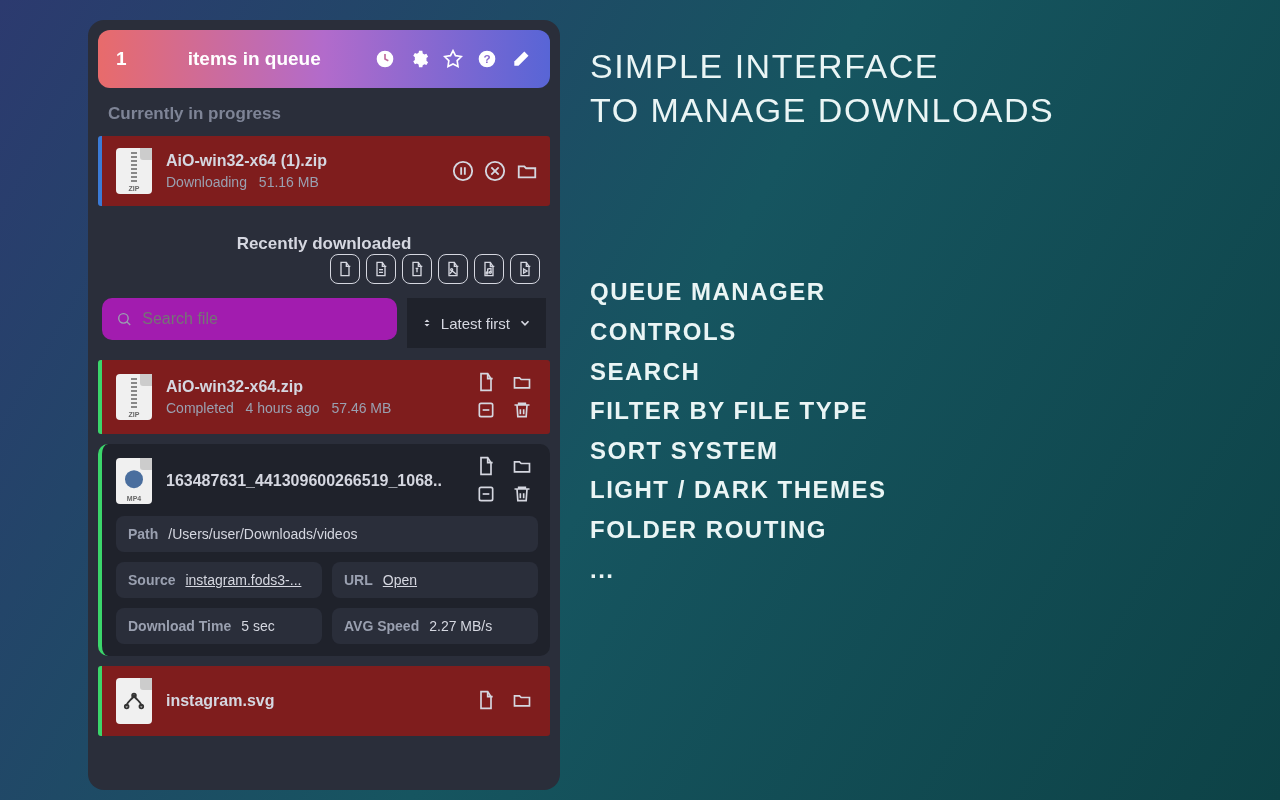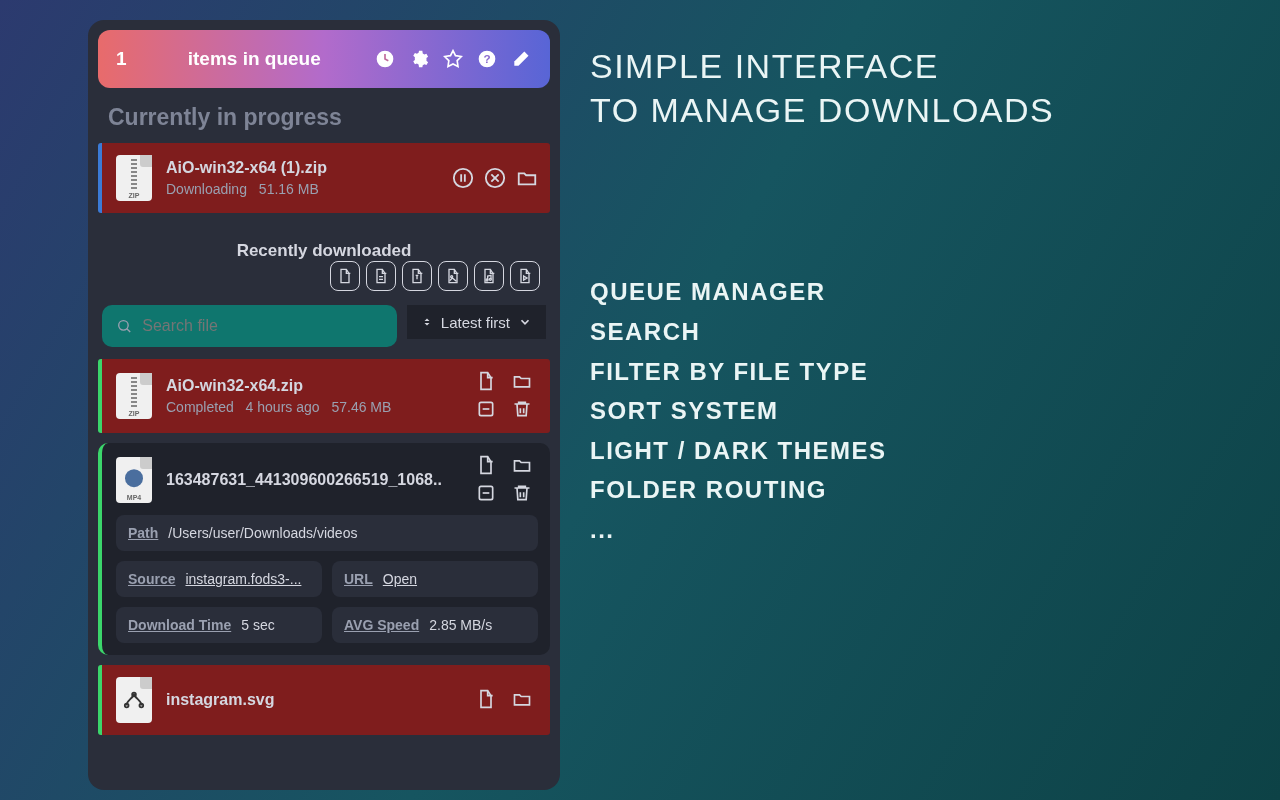--- a/index.html
+++ b/index.html
@@ -51,21 +51,21 @@
 .header-icons .hicon {
   width: 22px;
   height: 22px;
   color: #fff;
   display: flex;
   align-items: center;
   justify-content: center;
 }
 .section-title {
   color: #7e8496;
-  font-size: 23px;
+  font-size: 17px;
   font-weight: 700;
   padding: 6px 20px 12px 20px;
 }
 .section-title2 {
   color: #d5d7e0;
   font-size: 17px;
   font-weight: 700;
   padding: 18px 20px 14px 20px;
   display: flex;
   align-items: center;
@@ -175,41 +175,41 @@
   justify-content: center;
   color: #d5d7e0;
 }
 .search-row {
   display: flex;
   gap: 10px;
   padding: 0 14px 12px 14px;
 }
 .search-box {
   flex: 1;
-  background: #0f766e;
+  background: #a21caf;
   border-radius: 10px;
   height: 42px;
   display: flex;
   align-items: center;
   padding: 0 14px;
   color: #9aa0b0;
 }
 .search-box input {
   background: transparent;
   border: none;
   outline: none;
   color: #d5d7e0;
   font-size: 16px;
   margin-left: 10px;
   width: 100%;
 }
 .sort-box {
   background: #1f222b;
   border-radius: 0;
-  height: 34px;
+  height: 50px;
   display: flex;
   align-items: center;
   padding: 0 14px;
   color: #d5d7e0;
   font-size: 15px;
   gap: 8px;
 }
 .expanded-card {
   margin: 0 10px 10px 10px;
   background: #1f222b;
@@ -241,21 +241,21 @@
   flex: 1;
   background: #2a2e3a;
   border-radius: 8px;
   padding: 10px 12px;
   font-size: 14px;
   display: flex;
   align-items: baseline;
   gap: 10px;
   min-width: 0;
 }
-.dlabel { color: #9aa0b0; font-weight: 600; text-decoration: underline; }
+.dlabel { color: #9aa0b0; font-weight: 600; }
 .dval { color: #d5d7e0; }
 .dval.link { text-decoration: underline; }
 .marketing {
   position: absolute;
   left: 590px;
   top: 44px;
   color: #eaf5f5;
   letter-spacing: 1.5px;
 }
 .marketing h1 {
@@ -496,21 +496,21 @@
         <span class="dval link">Open</span>
       </div>
     </div>
     <div class="detail-row">
       <div class="detail-half">
         <span class="dlabel">Download Time</span>
         <span class="dval">5 sec</span>
       </div>
       <div class="detail-half">
         <span class="dlabel">AVG Speed</span>
-        <span class="dval">2.85 MB/s</span>
+        <span class="dval">2.27 MB/s</span>
       </div>
     </div>
   </div>
 
   <div class="card green" style="margin-bottom:0">
     <div class="file-icon">
       <div class="svgshape">
           <svg width="22" height="22" viewBox="0 0 24 24" fill="none" stroke="#333" stroke-width="2">
             <path d="M4 18c0-6 5-6 8-12 3 6 8 6 8 12"></path>
             <circle cx="4" cy="18" r="2"></circle>
@@ -537,20 +537,21 @@
     </div>
   </div>
 
 </div>
 
 <div class="marketing">
   <h1>SIMPLE INTERFACE</h1>
   <h1>TO MANAGE DOWNLOADS</h1>
   <div class="features">
     <div>QUEUE MANAGER</div>
+    <div>CONTROLS</div>
     <div>SEARCH</div>
     <div>FILTER BY FILE TYPE</div>
     <div>SORT SYSTEM</div>
     <div>LIGHT / DARK THEMES</div>
     <div>FOLDER ROUTING</div>
     <div>...</div>
   </div>
 </div>
 
 </body></html>

